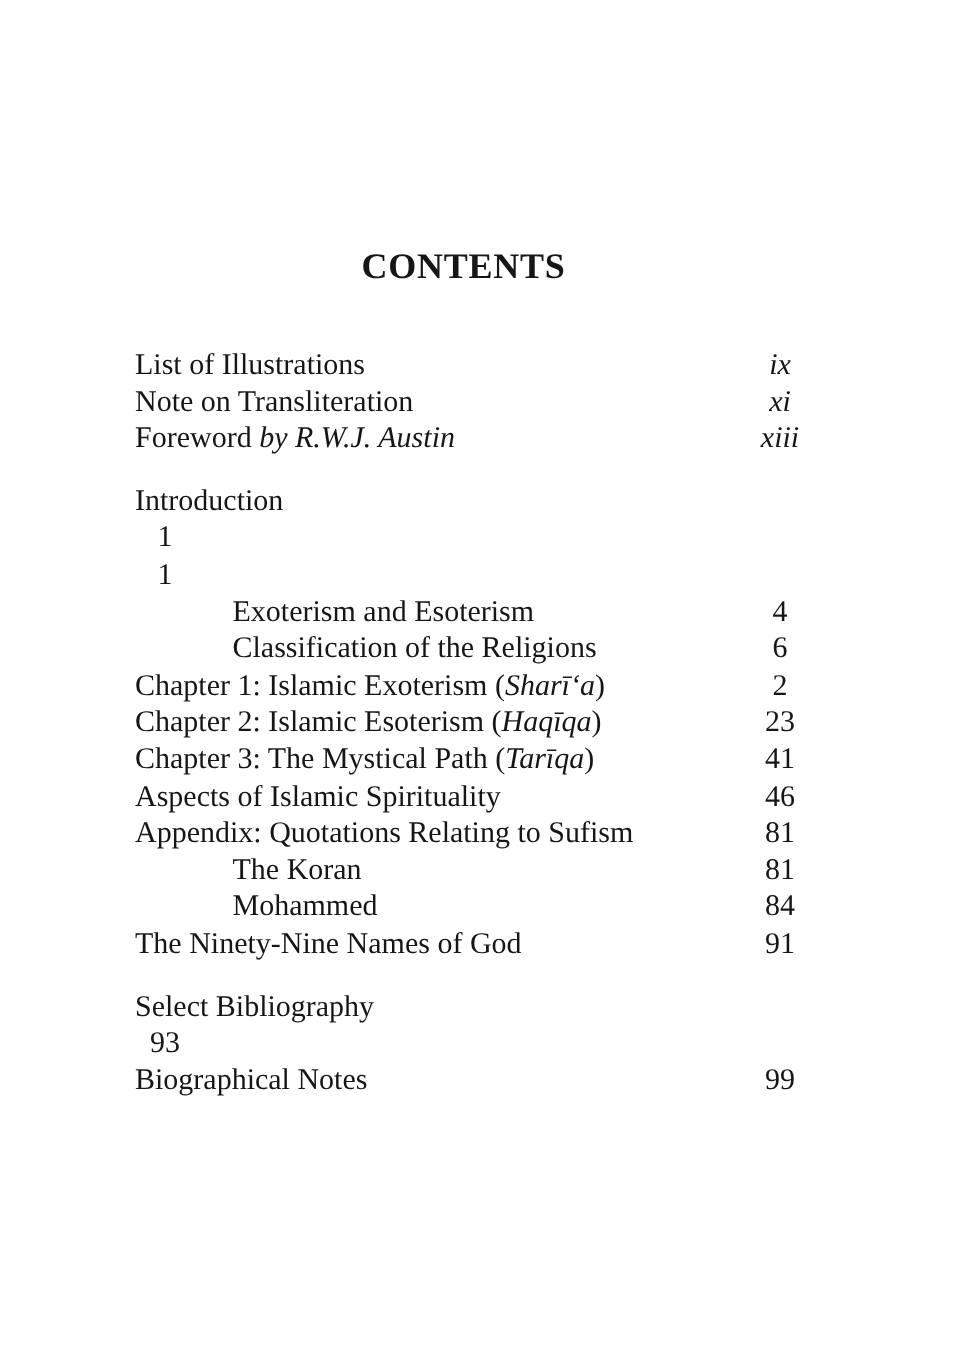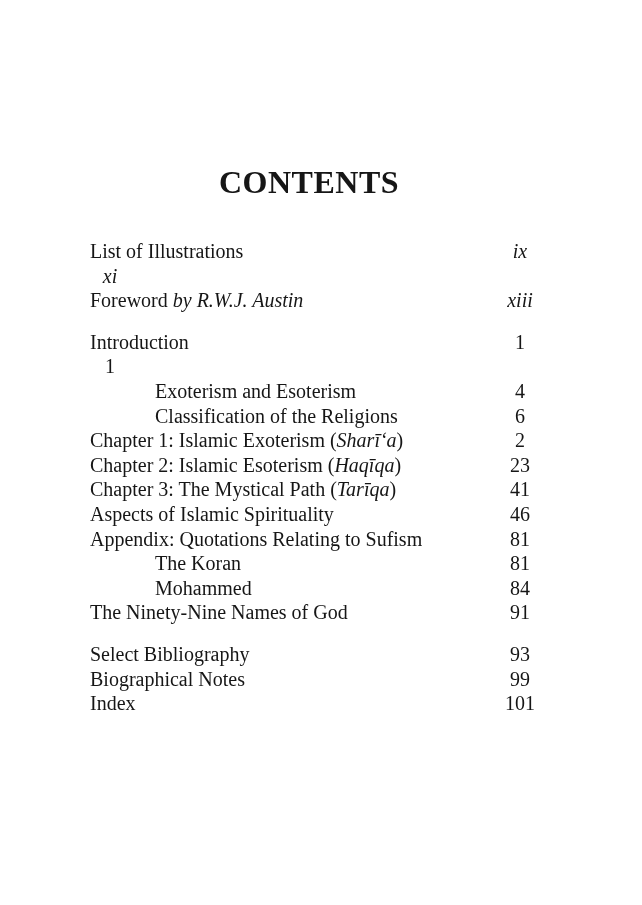--- a/index.html
+++ b/index.html
@@ -9,58 +9,59 @@
     font-family: "Liberation Serif", "DejaVu Serif", serif;
     color: #161616;
     overflow: hidden;
   }
   .page {
     width: 642px;
     height: 905px;
     padding: 166px 102px 0 90px;
   }
   .title {
-    font-size: 32px;
+    font-size: 24px;
     font-weight: bold;
     letter-spacing: 0.5px;
     text-align: center;
     width: 450px;           
     margin-left: -6px;
     line-height: 1;
     margin-bottom: 41px;
   }
   .toc {
     width: 450px;
   }
   .row {
     display: flex;
     justify-content: space-between;
     align-items: baseline;
     font-size: 20px;
     line-height: 24.6px;
   }
-  .row.gap { margin-top: 17px; }
+  .row.gap { margin-top: 17px; flex-direction: column; }
   .row .label { white-space: pre; font-family: Liberation Serif, serif; }
   .row.indent .label { padding-left: 65px; }
   .seg.it { font-style: italic; text-align: center; }
   .pagenum { text-align: center; min-width: 40px; }
   .pagenum.it { font-style: italic; }
 </style>
 </head>
 <body>
 
 <div class="page">
   <h1 class="title">CONTENTS</h1>
 
   <div class="toc">
       <div class="row">
     <span class="label"><span class="seg">List of Illustrations</span></span>
     <span class="pagenum it">ix</span>
   </div>
       <div class="row">
+    <span class="label"><span class="seg">Note on Transliteration</span></span>
     <span class="pagenum it">xi</span>
   </div>
       <div class="row">
     <span class="label"><span class="seg">Foreword </span><span class="seg it">by R.W.J. Austin</span></span>
     <span class="pagenum it">xiii</span>
   </div>
       <div class="row gap">
     <span class="label"><span class="seg">Introduction</span></span>
     <span class="pagenum">1</span>
   </div>
@@ -108,18 +109,14 @@
     <span class="pagenum">91</span>
   </div>
       <div class="row gap">
     <span class="label"><span class="seg">Select Bibliography</span></span>
     <span class="pagenum">93</span>
   </div>
       <div class="row">
     <span class="label"><span class="seg">Biographical Notes</span></span>
     <span class="pagenum">99</span>
   </div>
-      <div class="row">
-    <span class="label"><span class="seg">Index</span></span>
-    <span class="pagenum">101</span>
-  </div>
     </div>
 </div>
 
 </body></html>

